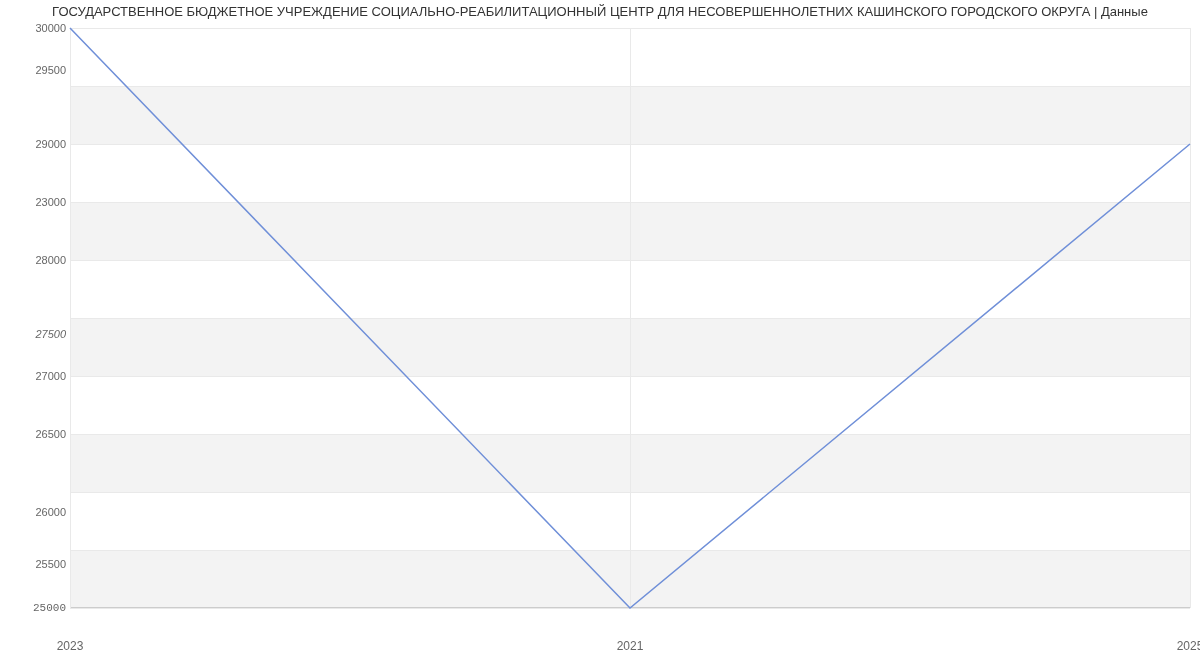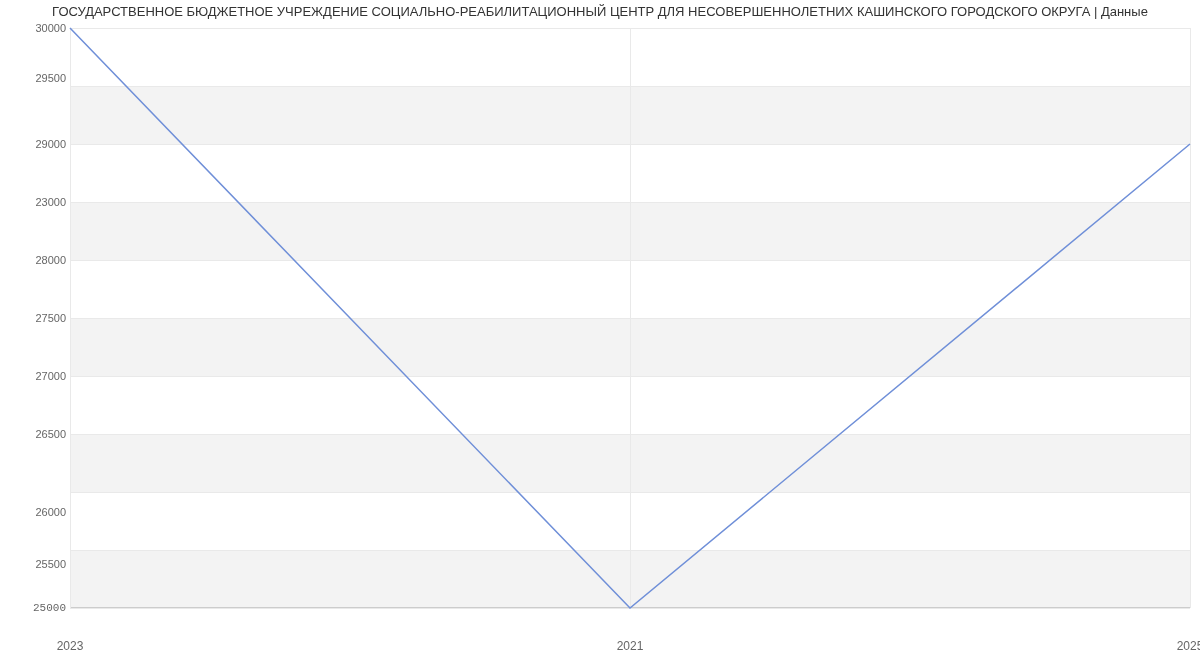--- a/index.html
+++ b/index.html
@@ -125,22 +125,22 @@
       <svg class="line-layer" viewBox="0 0 1120 580" preserveAspectRatio="none">
       <polyline class="series-line" points="0,0 560,580 1120,116"></polyline>
     </svg>
   </div>
 
 <div class="y-tick" style="top: 608px; font-family: Liberation Mono, monospace;">25000</div>
     <div class="y-tick" style="top: 564px;">25500</div>
     <div class="y-tick" style="top: 492px; margin-top: 20px;">26000</div>
     <div class="y-tick" style="top: 434px;">26500</div>
     <div class="y-tick" style="top: 376px;">27000</div>
-    <div class="y-tick" style="top: 318px;">27500</div>
+    <div class="y-tick" style="top: 334px; font-style: italic;">27500</div>
     <div class="y-tick" style="top: 260px;">28000</div>
     <div class="y-tick" style="top: 202px;">23000</div>
     <div class="y-tick" style="top: 144px;">29000</div>
-    <div class="y-tick" style="top: 78px;">29500</div>
+    <div class="y-tick" style="top: 70px;">29500</div>
     <div class="y-tick" style="top: 28px;">30000</div>
     <div class="x-tick" style="left: 70px;">2023</div>
     <div class="x-tick" style="left: 630px;">2021</div>
     <div class="x-tick" style="left: 1190px;">2025</div>
   </div>
 
 </body></html>

